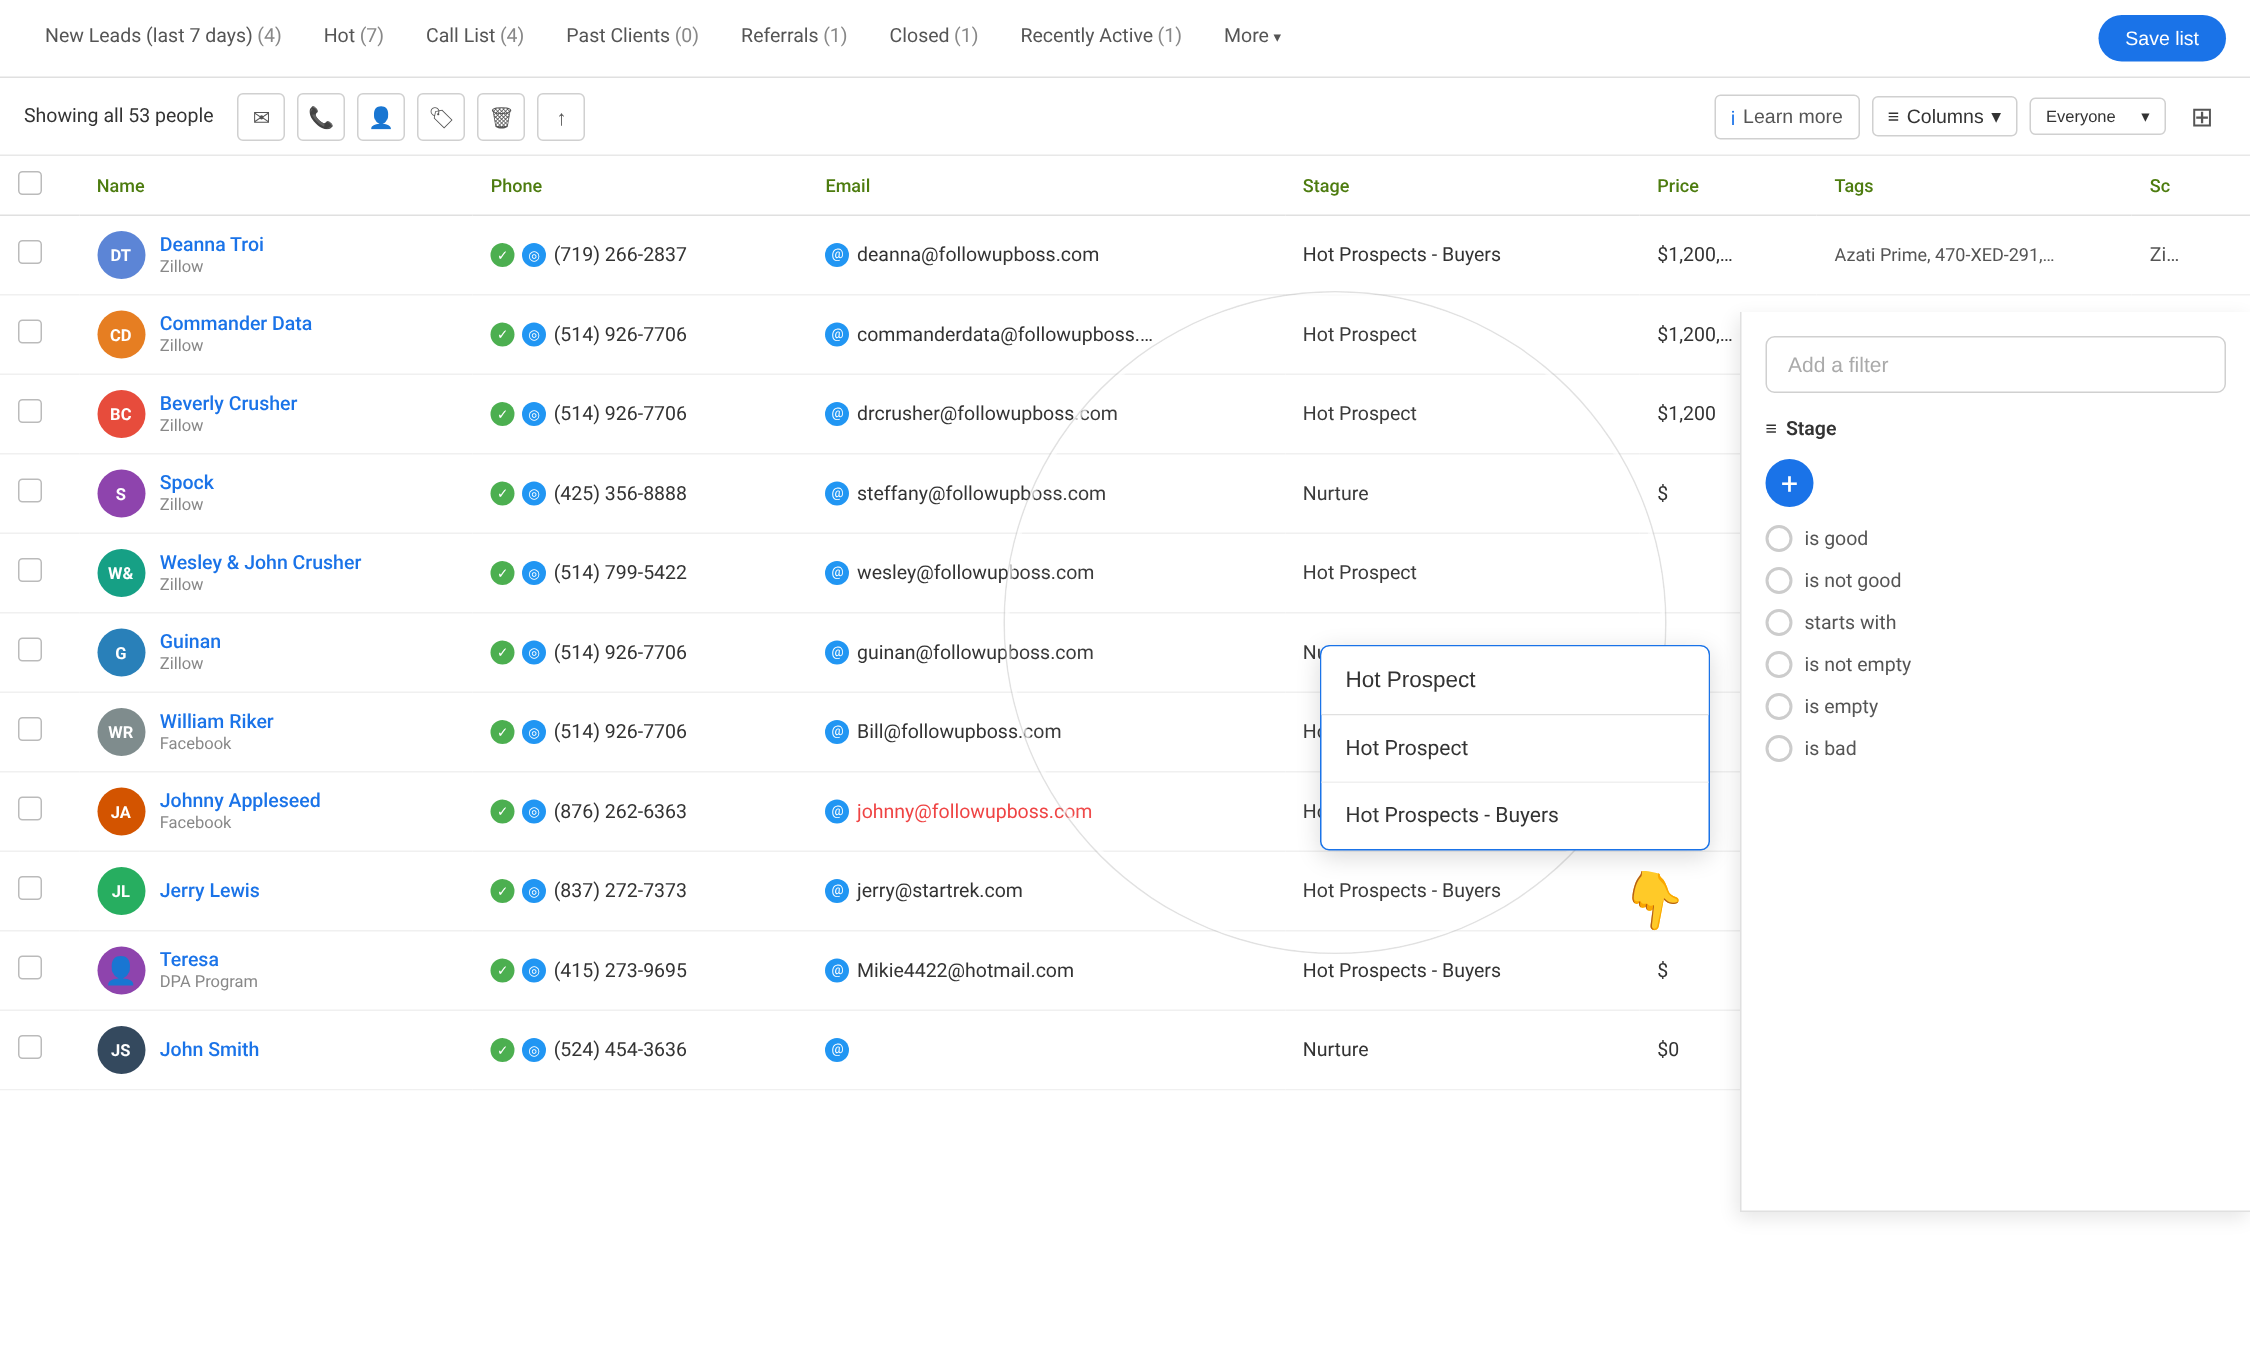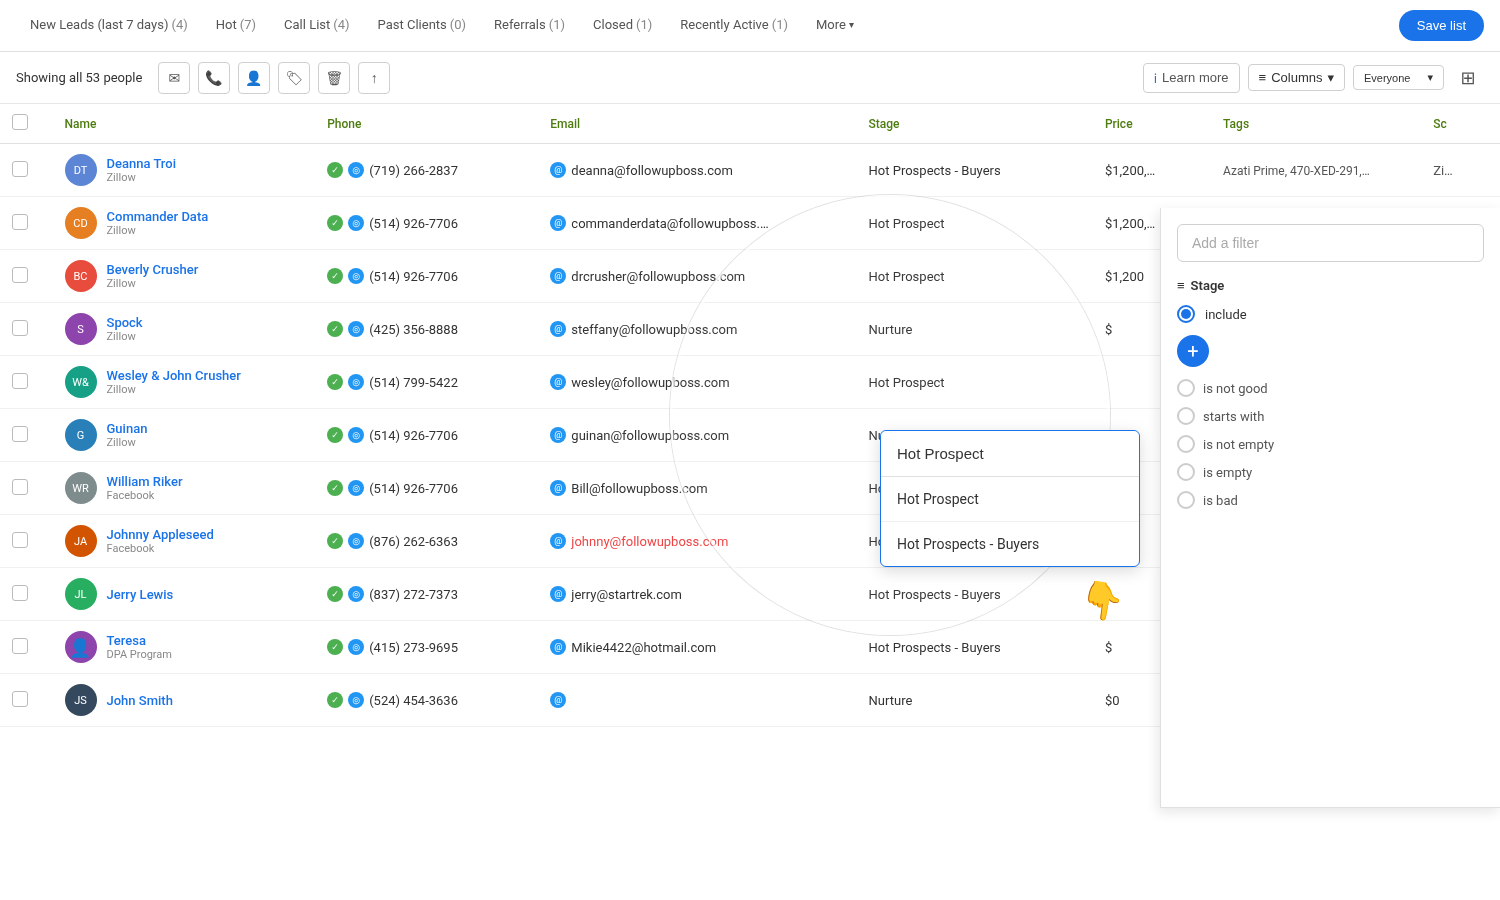--- a/index.html
+++ b/index.html
@@ -26,21 +26,21 @@
     table { width: 100%; border-collapse: collapse; }
     thead th { padding: 10px 12px; text-align: left; font-size: 12px; font-weight: 500; color: #4d7c0f; border-bottom: 1px solid #e0e0e0; background: #fff; white-space: nowrap; }
     thead th:first-child { width: 40px; }
     tbody tr { border-bottom: 1px solid #f0f0f0; }
     tbody td { padding: 10px 12px; vertical-align: middle; font-size: 13px; color: #333; }
 
     
     .checkbox { width: 16px; height: 16px; border: 1px solid #bbb; border-radius: 3px; cursor: pointer; display: inline-flex; align-items: center; justify-content: center; }
 
     
-    .avatar { width: 32px; height: 32px; border-radius: 50%; display: flex; align-items: center; justify-content: center; font-size: 11px; font-weight: 400; color: #fff; flex-shrink: 0; text-align: center; }
+    .avatar { width: 32px; height: 32px; border-radius: 50%; display: flex; align-items: center; justify-content: center; font-size: 11px; font-weight: 700; color: #fff; flex-shrink: 0; text-align: center; }
     .name-cell { display: flex; align-items: center; gap: 10px; }
     .name-info .name { font-size: 13px; font-weight: 500; color: #1a73e8; cursor: pointer; }
     .name-info .source { font-size: 11px; color: #888; }
 
     
     .phone-cell { display: flex; align-items: center; gap: 5px; }
     .phone-icon-green { width: 16px; height: 16px; border-radius: 50%; background: #4caf50; display: inline-flex; align-items: center; justify-content: center; }
     .phone-icon-blue { width: 16px; height: 16px; border-radius: 50%; background: #2196f3; display: inline-flex; align-items: center; justify-content: center; }
     .phone-text { font-size: 13px; color: #333; }
 
@@ -574,33 +574,29 @@
         </tbody>
     </table>
   </div>
 
   <div class="filter-panel">
     <input class="filter-search" type="text" placeholder="Add a filter" value="Add a filter" style="color: rgb(170, 170, 170);">
     <div class="filter-section-title">
       <span>≡</span>
       <span>Stage</span>
     </div>
-    <div class="filter-options">
-      <div class="filter-option">
-        <div class="radio-outer">
-          <div class="radio-inner"></div>
-        </div>
-        <span>include</span>
-      </div>
-    </div>
     <div class="add-plus-btn" style="margin: 12px 0;">
       <span>+</span>
     </div>
 
     <div style="display:flex;flex-direction:column;gap:10px;margin-top:8px;">
+      <div style="display:flex;align-items:center;gap:8px;">
+        <div class="radio-empty"></div>
+        <span class="stage-filter-text">is good</span>
+      </div>
       <div style="display:flex;align-items:center;gap:8px;">
         <div class="radio-empty"></div>
         <span class="stage-filter-text">is not good</span>
       </div>
       <div style="display:flex;align-items:center;gap:8px;">
         <div class="radio-empty"></div>
         <span class="stage-filter-text">starts with</span>
       </div>
       <div style="display:flex;align-items:center;gap:8px;">
         <div class="radio-empty"></div>

